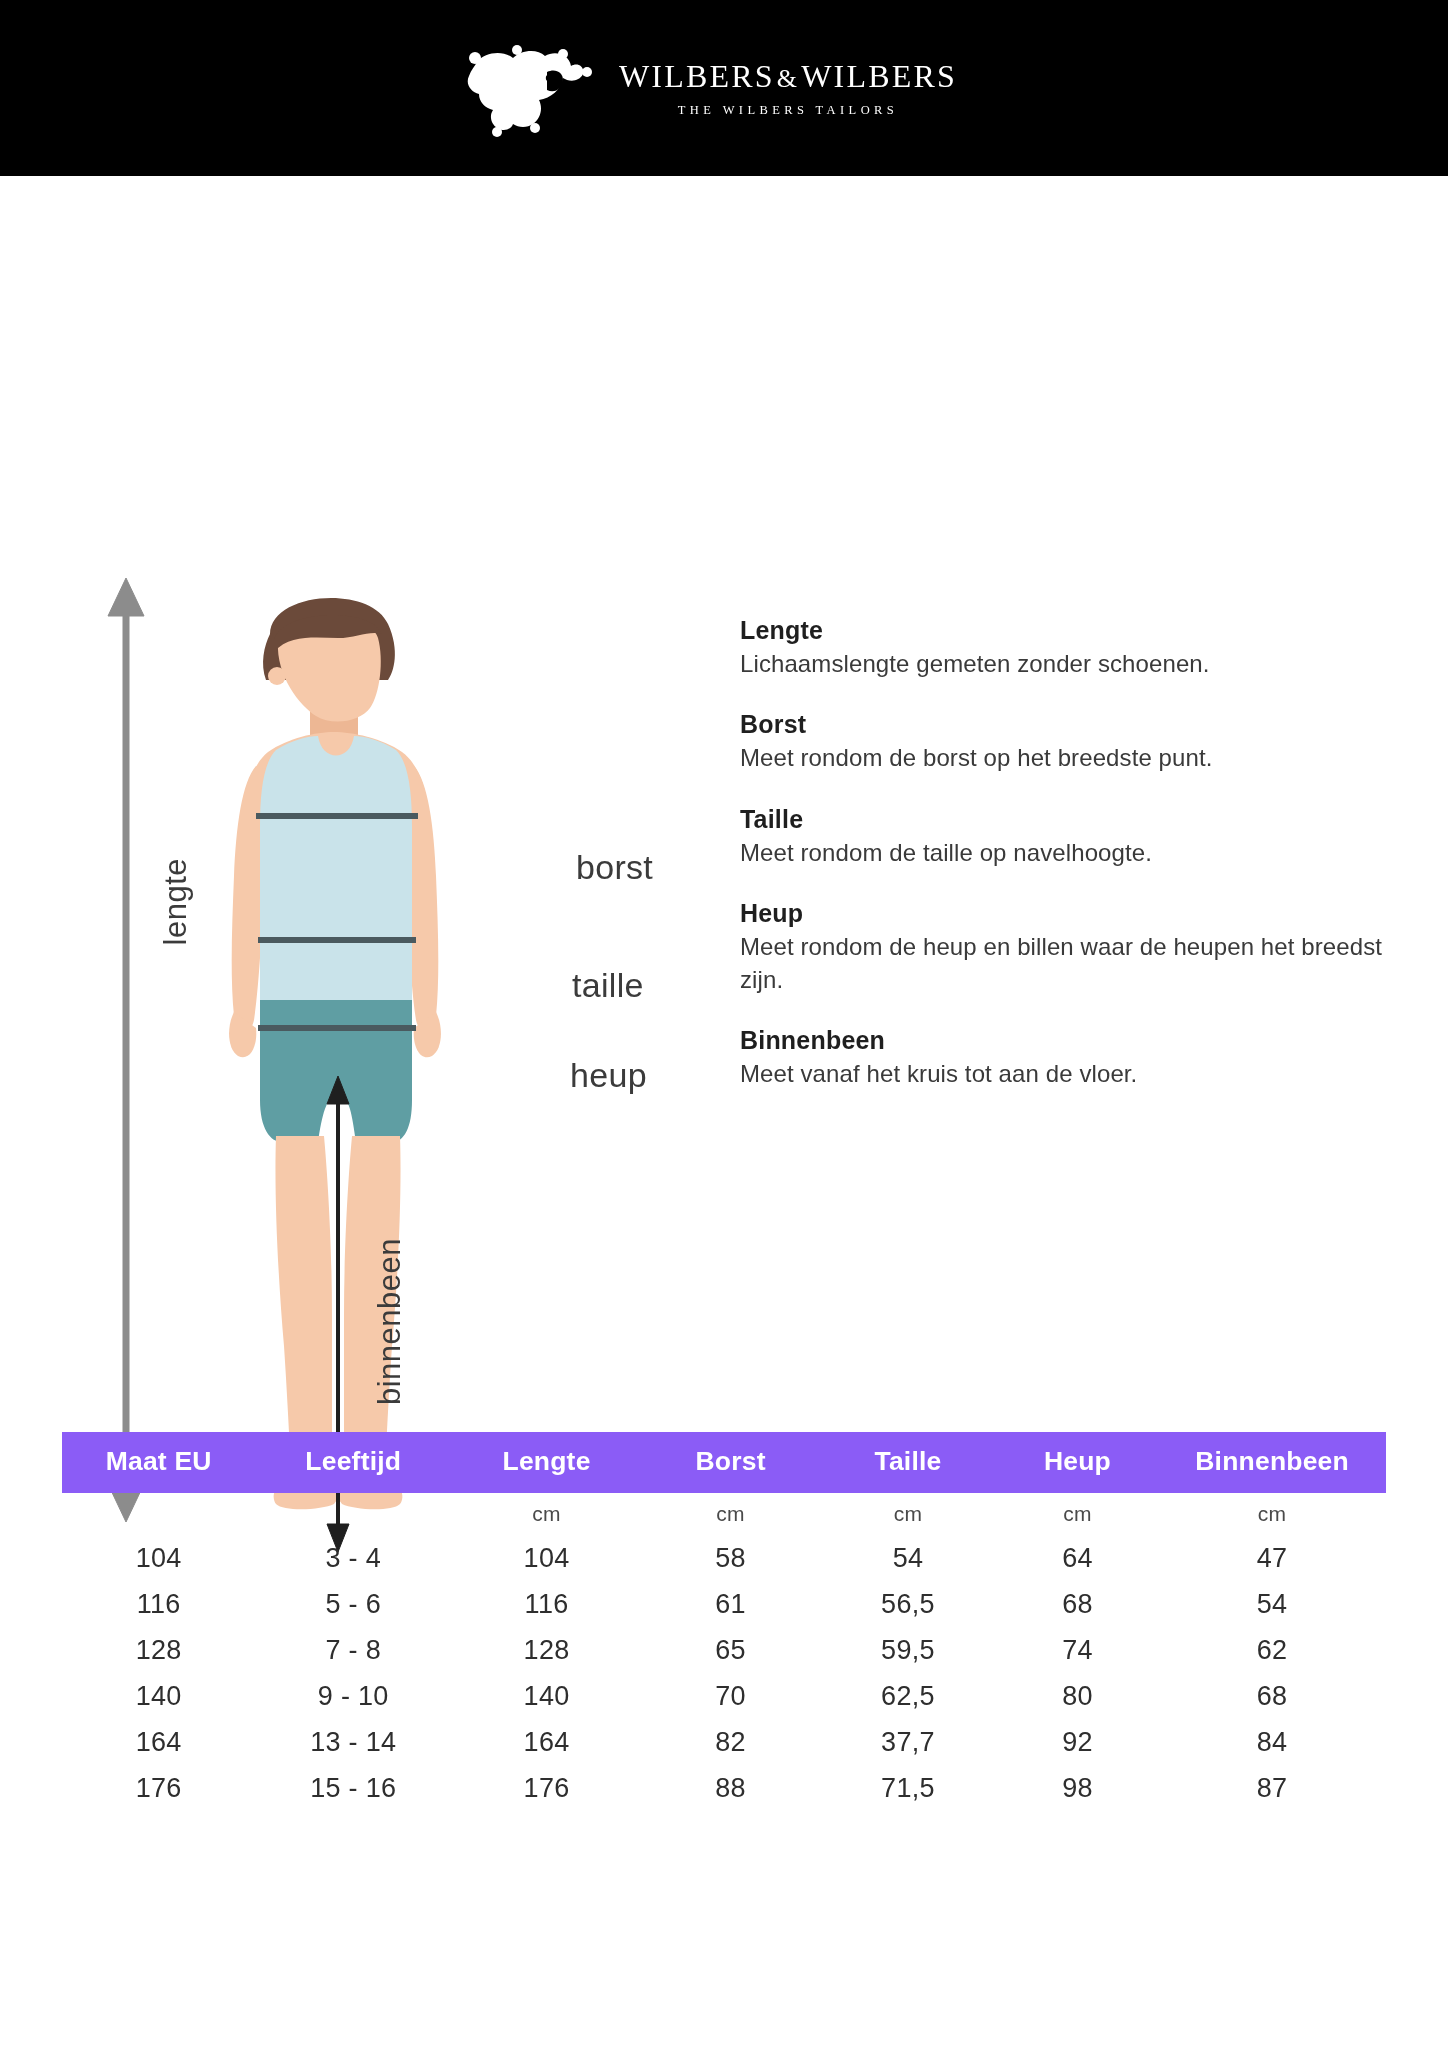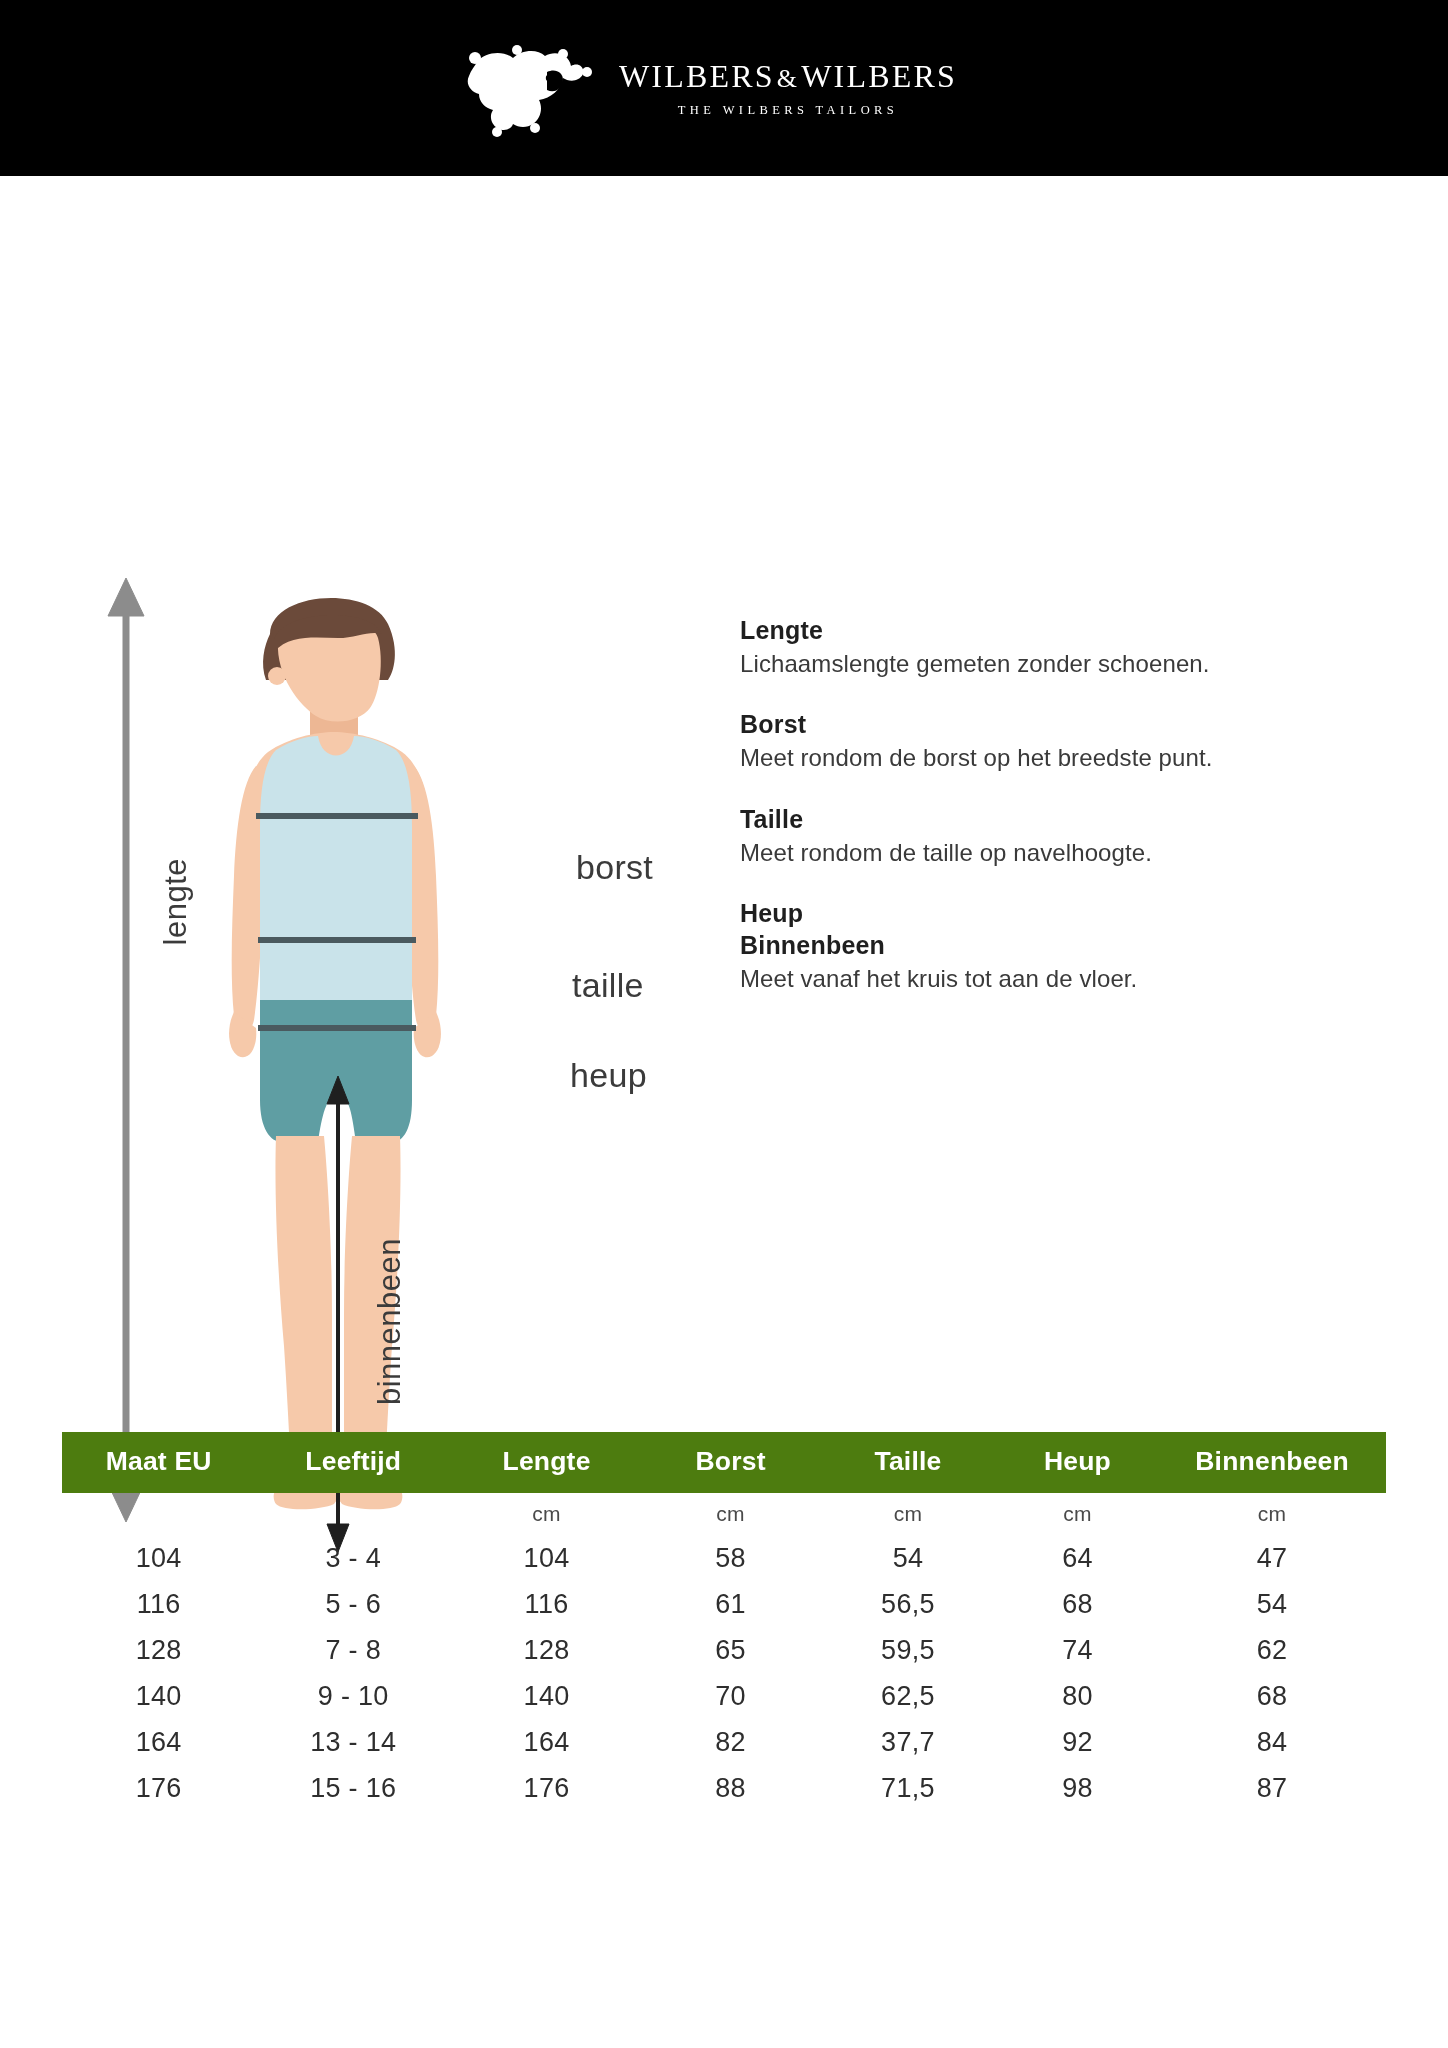--- a/index.html
+++ b/index.html
@@ -108,21 +108,21 @@
     left: 62px;
     top: 1432px;
     width: 1324px;
   }
   table {
     width: 100%;
     border-collapse: collapse;
     table-layout: fixed;
   }
   thead th {
-    background: #4d7c0f;
+    background: #8b5cf6;
     color: #ffffff;
     font-size: 26.5px;
     font-weight: bold;
     padding: 14px 4px 16px 4px;
     text-align: center;
     letter-spacing: 0.2px;
   }
   tbody td {
     text-align: center;
     font-size: 27px;
@@ -256,20 +256,21 @@
     <div class="block">
       <h3>Borst</h3>
       <p>Meet rondom de borst op het breedste punt.</p>
     </div>
     <div class="block">
       <h3>Taille</h3>
       <p>Meet rondom de taille op navelhoogte.</p>
     </div>
     <div class="block">
       <h3>Heup</h3>
+      <p>Meet rondom de heup en billen waar de heupen het breedst zijn.</p>
     </div>
     <div class="block">
       <h3>Binnenbeen</h3>
       <p>Meet vanaf het kruis tot aan de vloer.</p>
     </div>
   </div>
 </div>
 
 <div class="table-wrap">
   <table>

